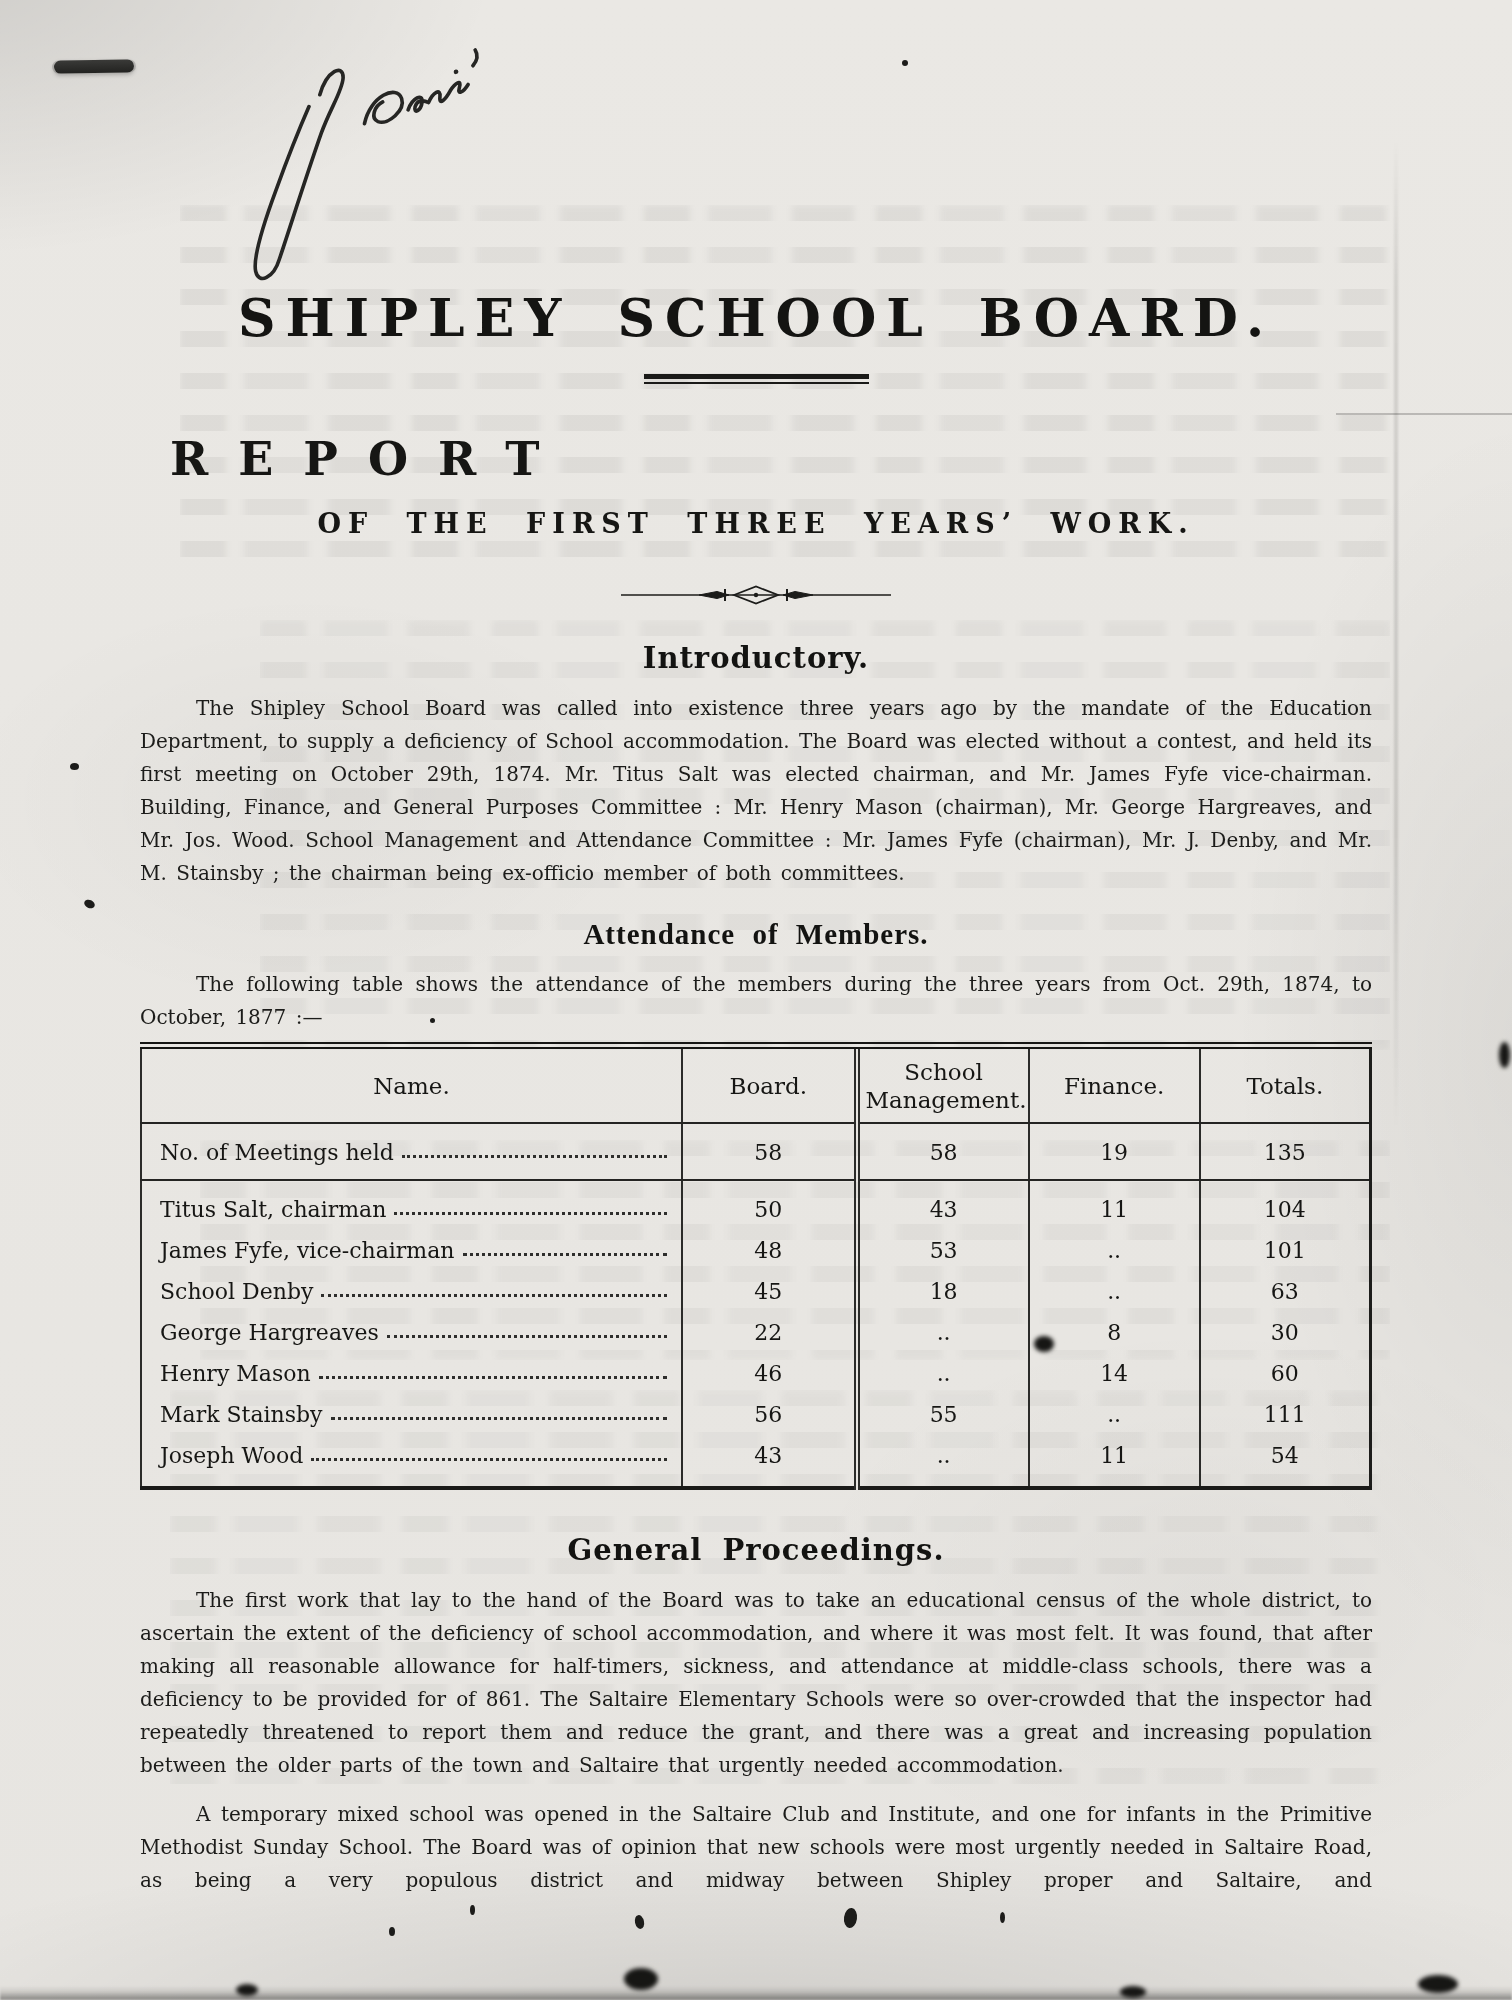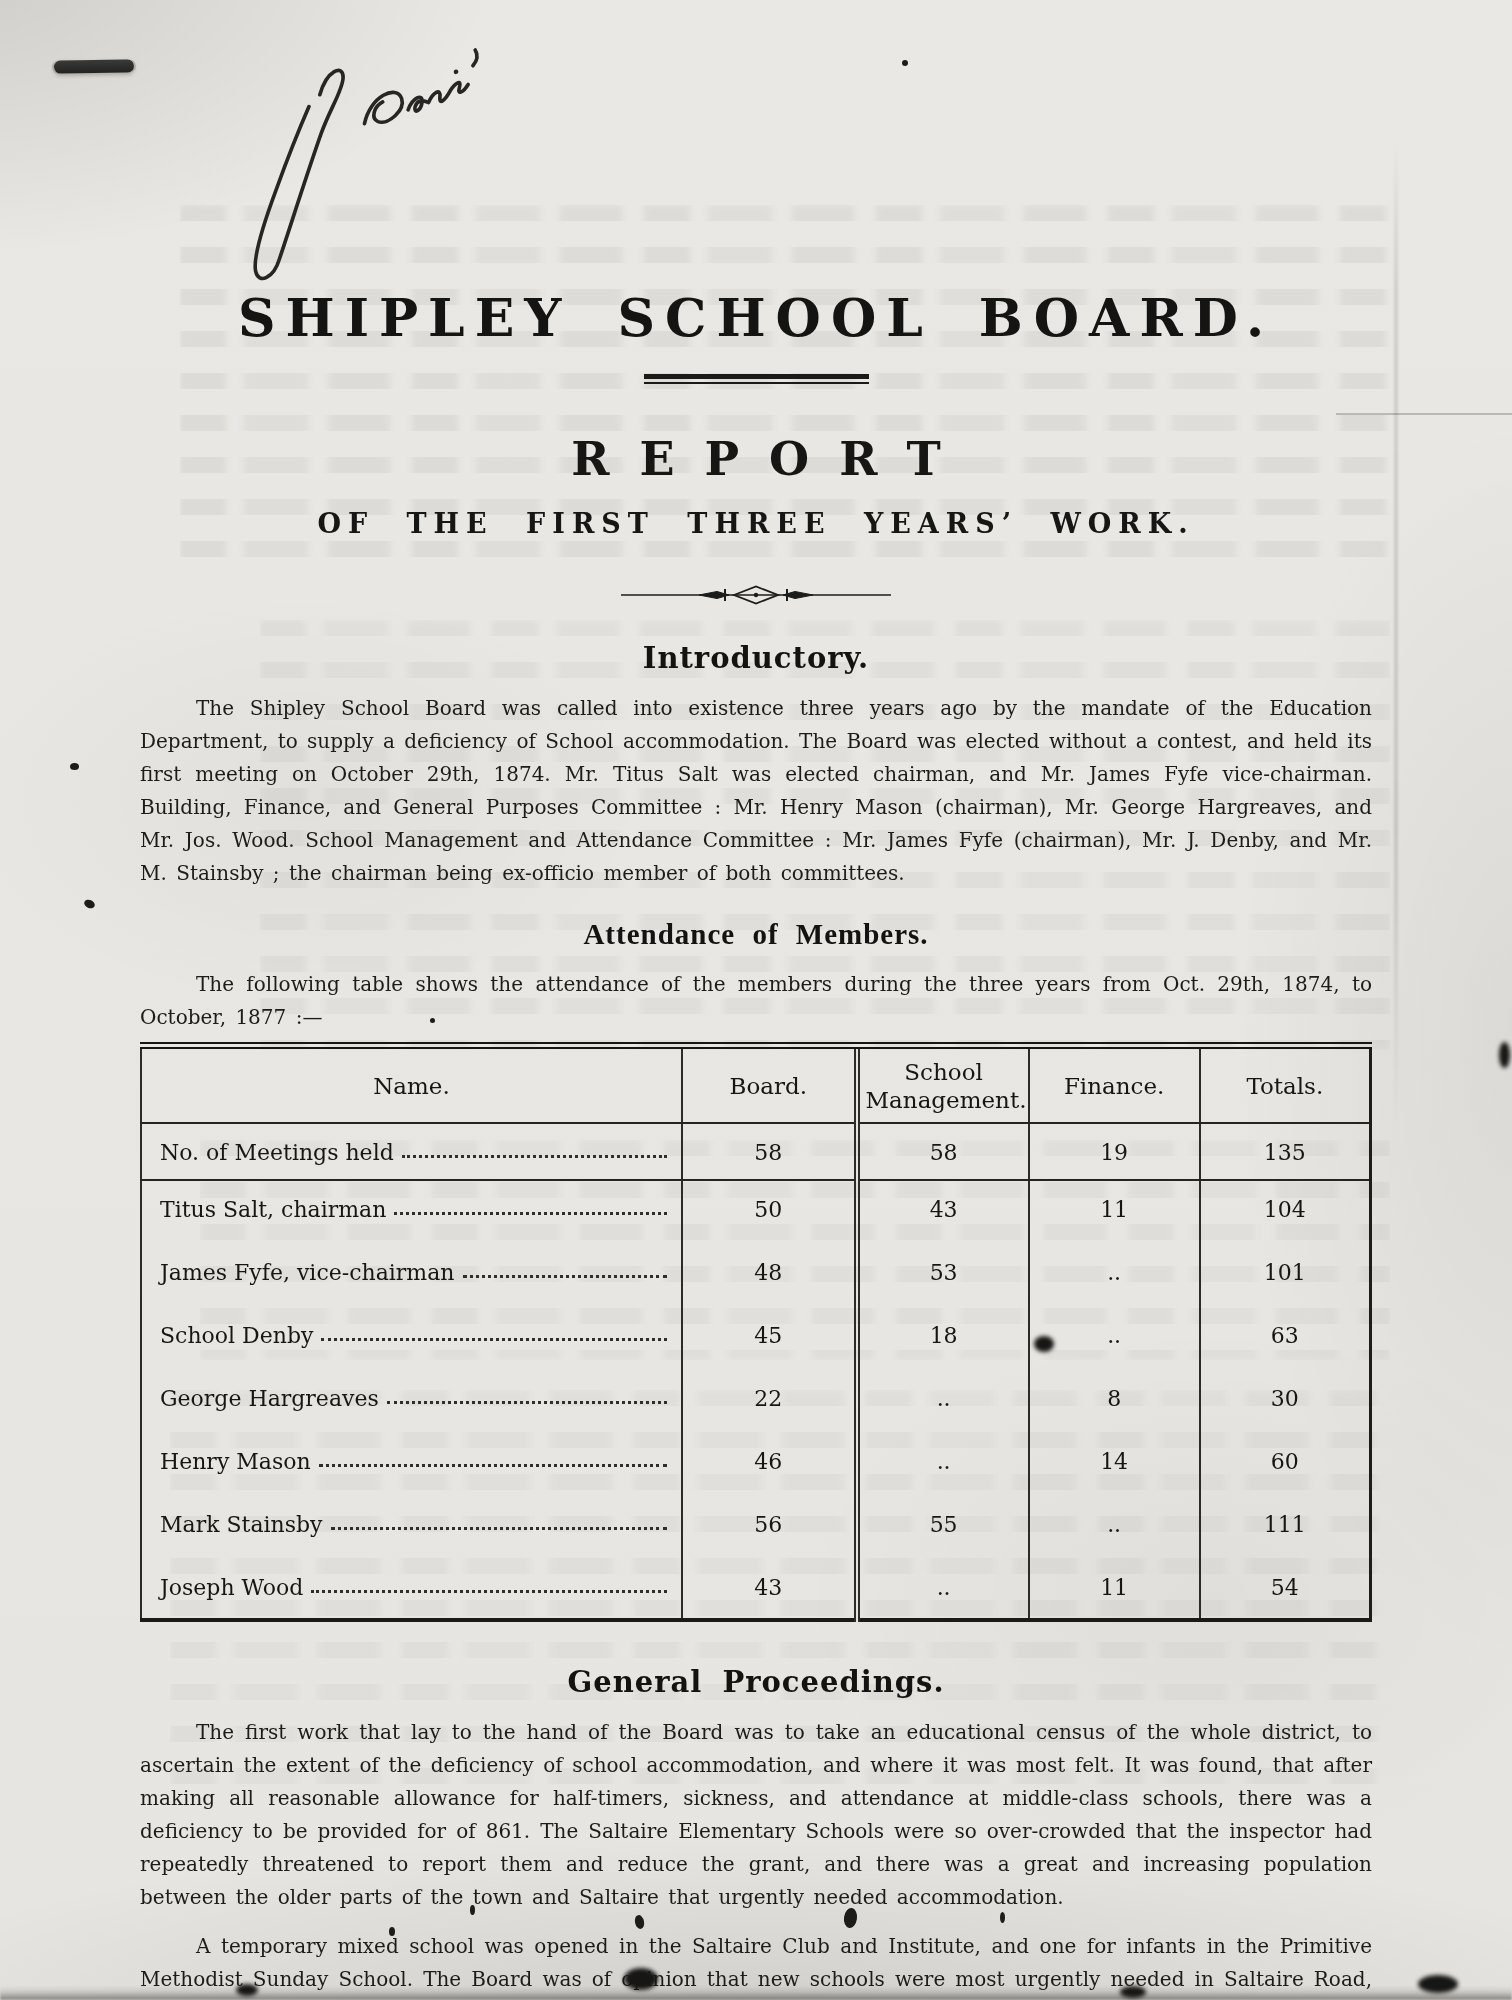--- a/index.html
+++ b/index.html
@@ -31,21 +31,20 @@
     color: #141412;
   }
   .title-rule {
     width: 225px; height: 3px;
     margin: 24px auto 0;
     border-top: 5px solid #1a1a18;
     border-bottom: 2px solid #1a1a18;
   }
   .report-heading {
     margin-top: 50px;
-    text-align: center;
     font-size: 46px; line-height: 50px;
     font-weight: 600;
     letter-spacing: 30px;
     text-indent: 30px; 
     color: #161614;
   }
   .report-subheading {
     margin-top: 24px;
     text-align: center;
     font-size: 27px; line-height: 32px;
@@ -99,21 +98,21 @@
     text-align: center;
     vertical-align: bottom;
     color: #161614;
   }
   .b-single { border-left: 2px solid #2b2b29; }
   .b-double { border-left: 6px double #2b2b29; }
   td.namecol, th.namecol { text-align: left; }
   .namewrap { display: flex; align-items: flex-end; padding-left: 14px; }
   .namewrap .dots { flex: 1; border-bottom: 3px dotted #2e2e2c; margin: 0 10px 7px 8px; }
   tr.meetings td { padding: 16px 4px 14px; border-bottom: 2px solid #242422; }
-  tr.member td { padding: 19px 4px; }
+  tr.member td { padding: 8px 4px; }
   tr.member.first td { padding-top: 16px; }
   tr.member.last td { padding-bottom: 18px; }
 
   
   .staple {
     position: absolute; left: 54px; top: 60px;
     width: 80px; height: 13px;
     background: linear-gradient(#3a3a38, #222220);
     border-radius: 7px;
     box-shadow: 0 2px 4px rgba(0,0,0,0.25), -2px 0 0 rgba(0,0,0,0.15), 2px 0 0 rgba(0,0,0,0.15);

